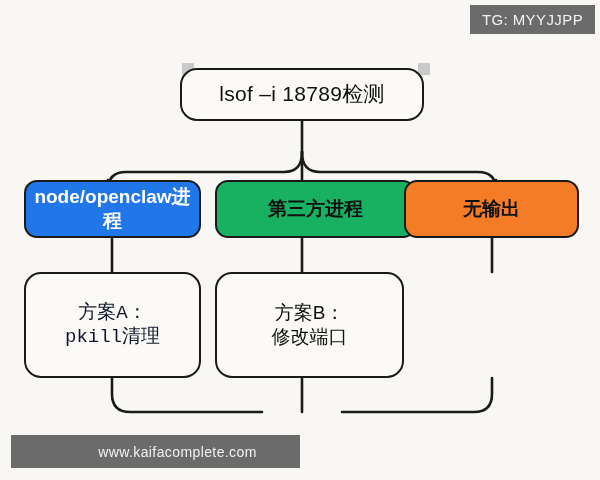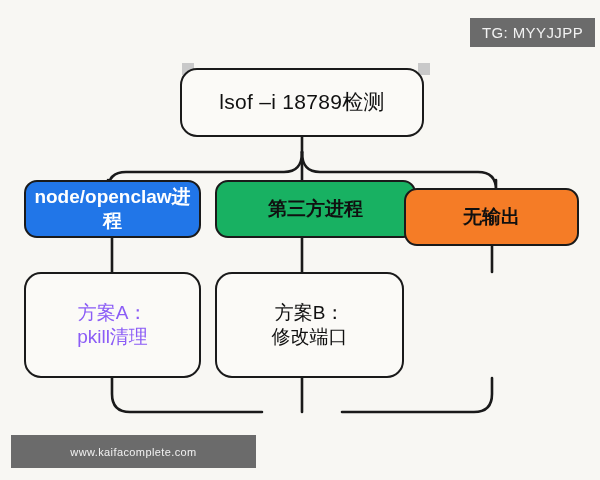--- a/index.html
+++ b/index.html
@@ -41,38 +41,38 @@
     justify-content: center;
     text-align: center;
     line-height: 1.28;
     color: #101010;
   }
 
   .node-root {
     left: 180px;
     top: 68px;
     width: 244px;
-    height: 69px;
+    height: 53px;
     background: #fbfaf7;
     border-radius: 17px;
     font-size: 21px;
     letter-spacing: 0.3px;
     text-align: center;
   }
 
   .node-state {
     top: 180px;
     height: 58px;
     border-radius: 13px;
     font-size: 19px;
     font-weight: 700;
   }
   .state-a { left: 24px;  width: 177px; }
   .state-b { left: 215px; width: 201px; }
-  .state-c { left: 404px; width: 175px; margin-top: 8px; }
+  .state-c { left: 404px; width: 175px; }
 
   .node-action {
     top: 272px;
     height: 106px;
     border-radius: 17px;
     background: #fbfaf7;
     font-size: 19px;
     padding: 0 6px;
   }
   .action-a { left: 24px;  width: 177px; }
@@ -90,30 +90,31 @@
     background: #6b6b6b;
     color: #f2f2f2;
     font-size: 15px;
     display: flex;
     align-items: center;
     justify-content: center;
     letter-spacing: 0.4px;
   }
   .badge-tg {
     right: 5px;
-    top: 18px;
+    top: 5px;
     width: 125px;
     height: 29px;
   }
   .badge-site {
     left: 11px;
     bottom: 12px;
     width: 245px;
     height: 33px;
-    font-size: 11px;
+    font-size: 14px;
+    padding-left: 44px;
   }
 
   
   .artifact {
     position: absolute;
     background: #c9c9c9;
     width: 12px;
     height: 12px;
   }
   .artifact-l { left: 182px; top: 63px; }
@@ -157,21 +158,21 @@
   </div>
 
   <div class="node node-state state-b" id="box-state-b" style="background: rgb(24, 177, 98); color: rgb(16, 16, 16); border-color: rgb(26, 26, 26);">
     <span class="node-label">第三方进程</span>
   </div>
 
   <div class="node node-state state-c" id="box-state-c" style="background: rgb(245, 124, 38); color: rgb(16, 16, 16); border-color: rgb(26, 26, 26);">
     <span class="node-label">无输出</span>
   </div>
 
-  <div class="node node-action action-a" id="box-action-a" style="background: rgb(251, 250, 247); color: #8b5cf6; border-color: rgb(26, 26, 26);">
+  <div class="node node-action action-a" id="box-action-a" style="background: rgb(251, 250, 247); color: #0f172a; border-color: rgb(26, 26, 26); font-family: Liberation Mono, monospace;">
     <span class="node-label">方案A：
 pkill清理</span>
   </div>
 
   <div class="node node-action action-b" id="box-action-b" style="background: rgb(251, 250, 247); color: rgb(16, 16, 16); border-color: rgb(26, 26, 26);">
     <span class="node-label">方案B：
 修改端口</span>
   </div>
 
 

